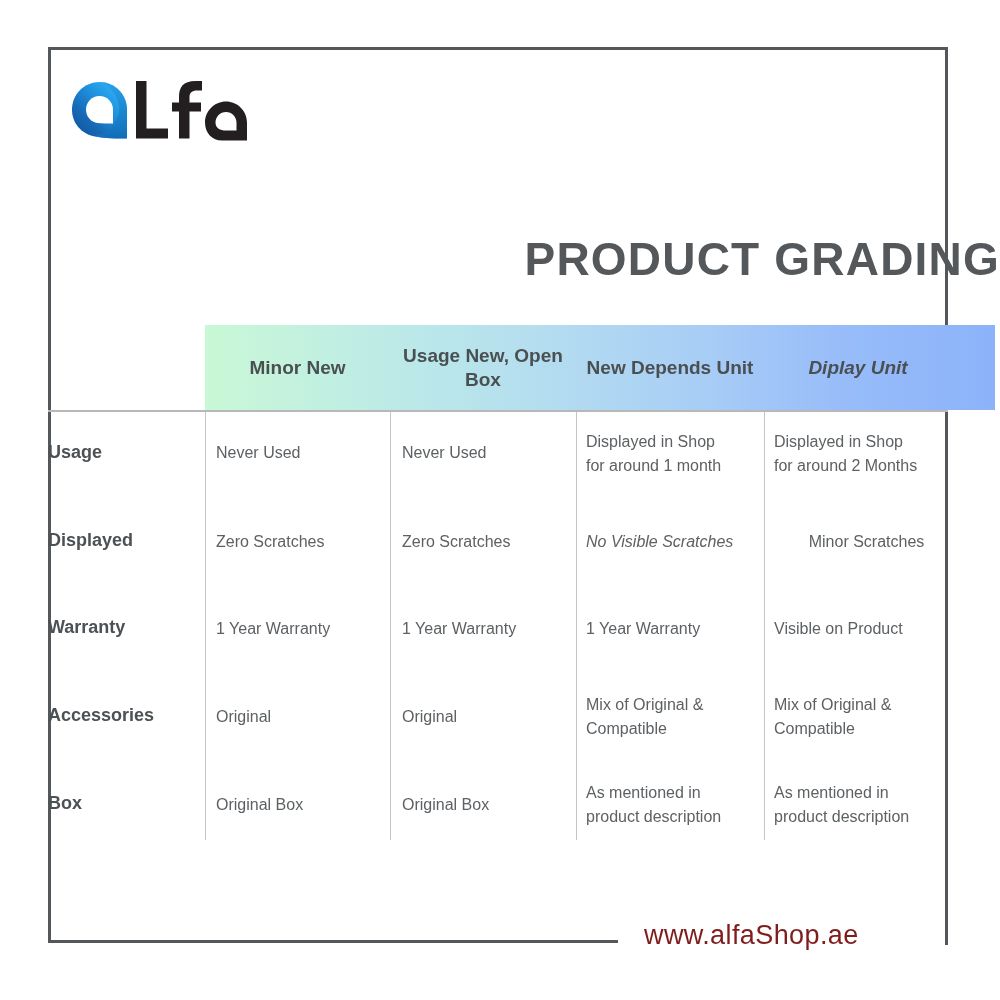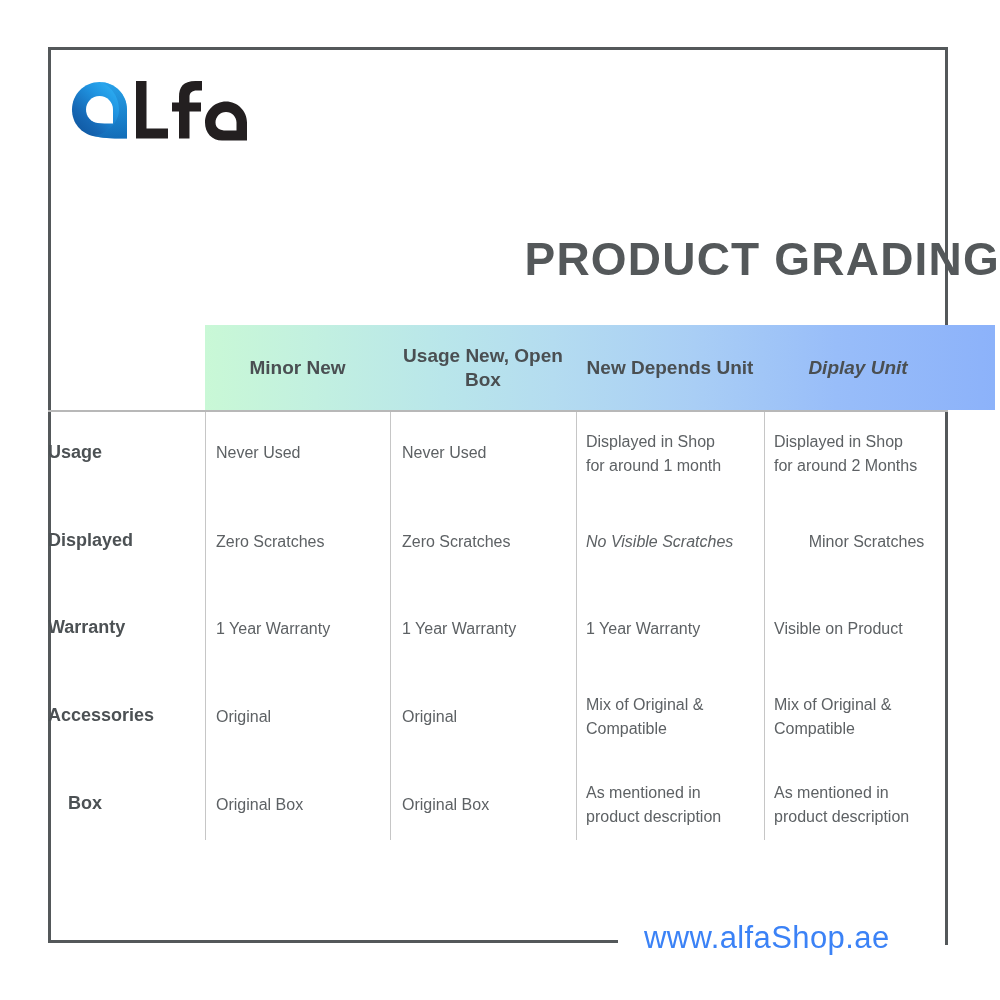--- a/index.html
+++ b/index.html
@@ -124,22 +124,22 @@
     line-height: 1.47;
     font-family: "Liberation Sans", sans-serif;
     white-space: pre-line;
   }
 
   
   #site-url {
     position: absolute;
     left: 636px;
     top: 920px;
-    font-size: 31px;
-    color: #3b82f6;
+    font-size: 27px;
+    color: #7f1d1d;
     letter-spacing: 0.4px;
     font-family: "Liberation Sans", sans-serif;
     background: #ffffff;
     padding: 0 8px;
   }
 </style>
 </head>
 <body>
 
 <div id="frame-border-top"></div>
@@ -249,21 +249,21 @@
   <div class="body-cell" style="left:726px; top:292px; width:190px;">Visible on Product</div>
 
   <div class="row-label" style="top:380px;">Accessories</div>
   <div class="body-cell" style="left:168px; top:380px; width:170px;">Original</div>
   <div class="body-cell" style="left:354px; top:380px; width:175px;">Original</div>
   <div class="body-cell" style="left:538px; top:368px; width:175px;">Mix of Original &amp;
 Compatible</div>
   <div class="body-cell" style="left:726px; top:368px; width:180px;">Mix of Original &amp;
 Compatible</div>
 
-  <div class="row-label" style="top:468px;padding-left:20px;">Box</div>
+  <div class="row-label" style="top:468px;">Box</div>
   <div class="body-cell" style="left:168px; top:468px; width:170px;">Original Box</div>
   <div class="body-cell" style="left:354px; top:468px; width:175px;">Original Box</div>
   <div class="body-cell" style="left:538px; top:456px; width:185px;">As mentioned in
 product description</div>
   <div class="body-cell" style="left:726px; top:456px; width:190px;">As mentioned in
 product description</div>
 
 </div>
 
 <div id="site-url">www.alfaShop.ae</div>

